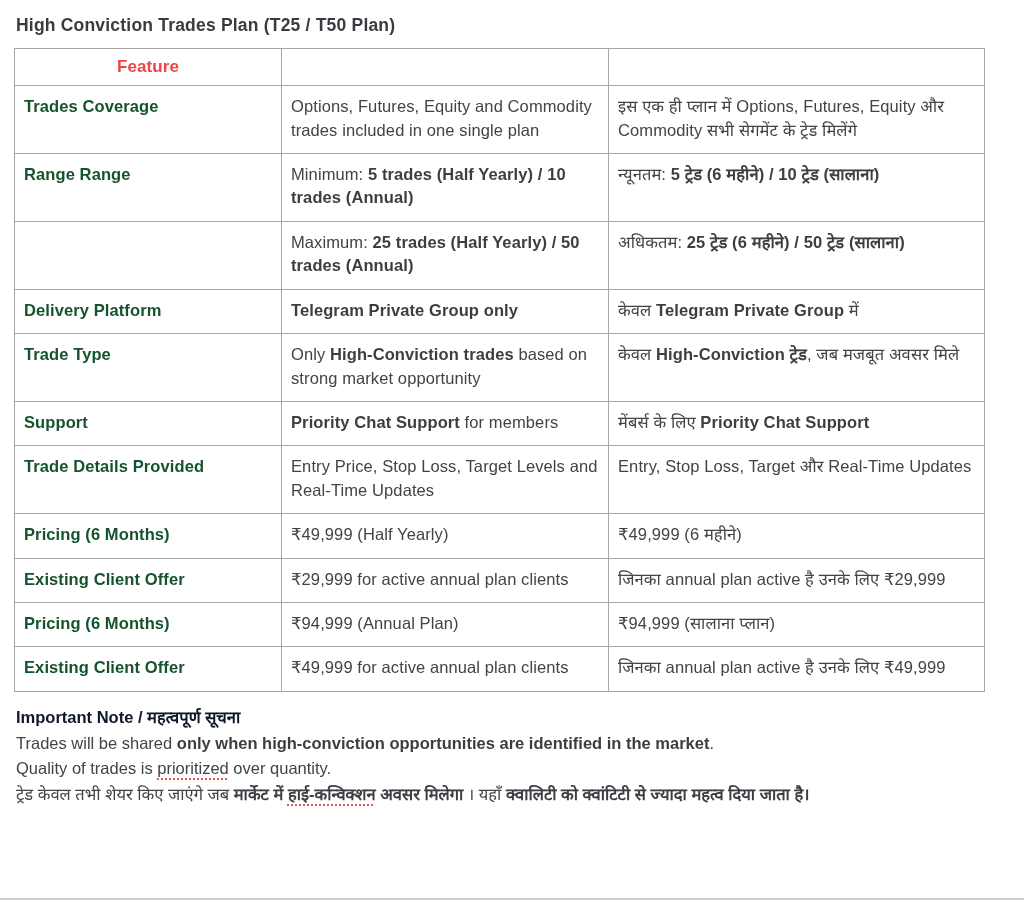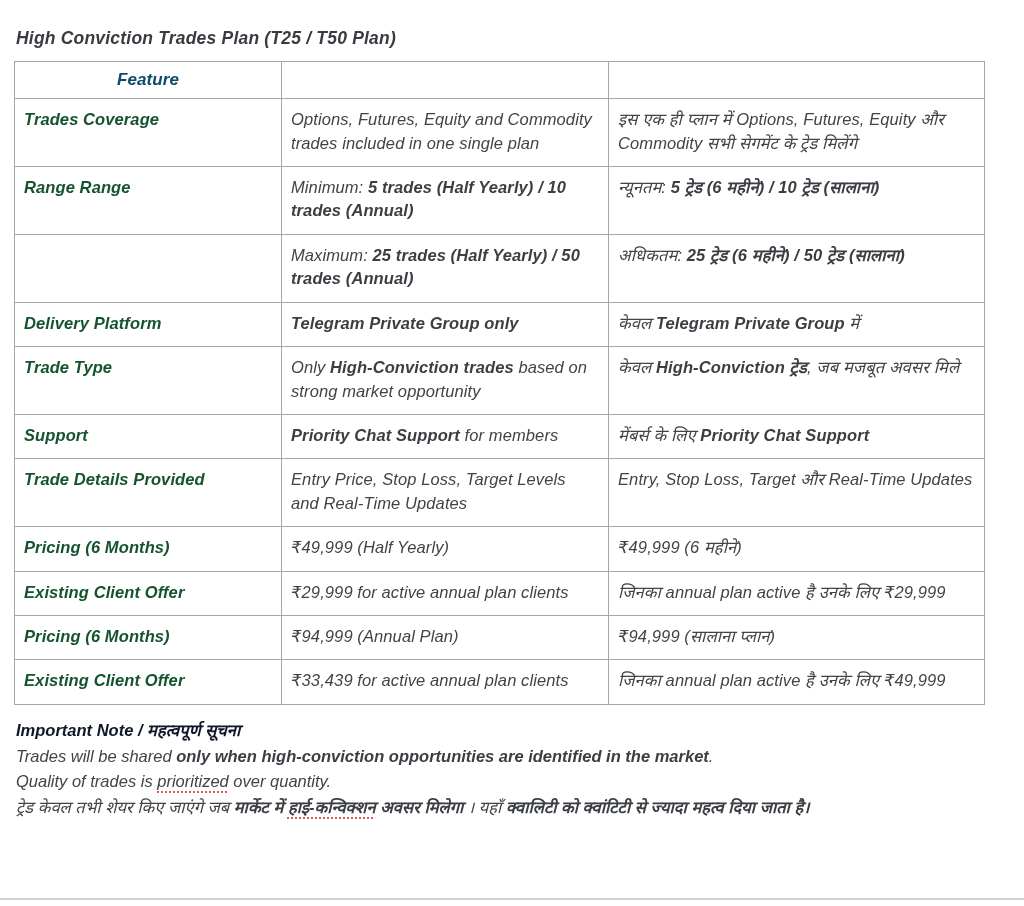--- a/index.html
+++ b/index.html
@@ -11,21 +11,21 @@
   *{box-sizing:border-box;}
   html,body{margin:0;padding:0;}
   body{
     width:1024px;height:906px;
     background:#ffffff;
     font-family:"Liberation Sans","DejaVu Sans",sans-serif;
     color:var(--text);
     position:relative;
     overflow:hidden;
   }
-  .page{padding:24px 16px 0 14px;font-style:italic;}
+  .page{padding:11px 16px 0 14px;}
   .page-title{
     font-size:17.5px;
     font-weight:700;
     margin:4px 0 12px 2px;
     color:#383c40;
     letter-spacing:.2px;
   }
   table.plan{
     border-collapse:collapse;
     table-layout:fixed;
@@ -41,21 +41,21 @@
     font-size:16.5px;
     line-height:1.42;
     letter-spacing:.1px;
   }
   table.plan th{
     text-align:center;
     font-weight:700;
     font-size:17px;
     height:36px;
     padding:6px;
-    color:#0c4a6e;
+    color:#ef4444;
   }
   td.feature{
     font-weight:700;
     color:#14532d;
   }
   td.hi{line-height:1.55;}
   .b{font-weight:700;color:#3b3f43;}
   .u{
     text-decoration:underline;
     text-decoration-style:dotted;
@@ -143,21 +143,21 @@
           <td class="en"><span>₹29,999 for active annual plan clients</span></td>
           <td class="hi"><span>जिनका annual plan active है उनके लिए ₹29,999</span></td>
         </tr>
         <tr>
           <td class="feature">Pricing (6 Months)</td>
           <td class="en"><span>₹94,999 (Annual Plan)</span></td>
           <td class="hi"><span>₹94,999 (सालाना प्लान)</span></td>
         </tr>
         <tr>
           <td class="feature">Existing Client Offer</td>
-          <td class="en"><span>₹33,439 for active annual plan clients</span></td>
+          <td class="en"><span>₹49,999 for active annual plan clients</span></td>
           <td class="hi"><span>जिनका annual plan active है उनके लिए ₹49,999</span></td>
         </tr>
       </tbody>
   </table>
 
   <div class="note">
     <p class="note-heading">Important Note / महत्वपूर्ण सूचना</p>
     <div>
         <p><span>Trades will be shared </span><span class="b">only when high-conviction opportunities are identified in the market</span><span>.</span></p>
         <p><span>Quality of trades is </span><span class="u">prioritized</span><span> over quantity.</span></p>

